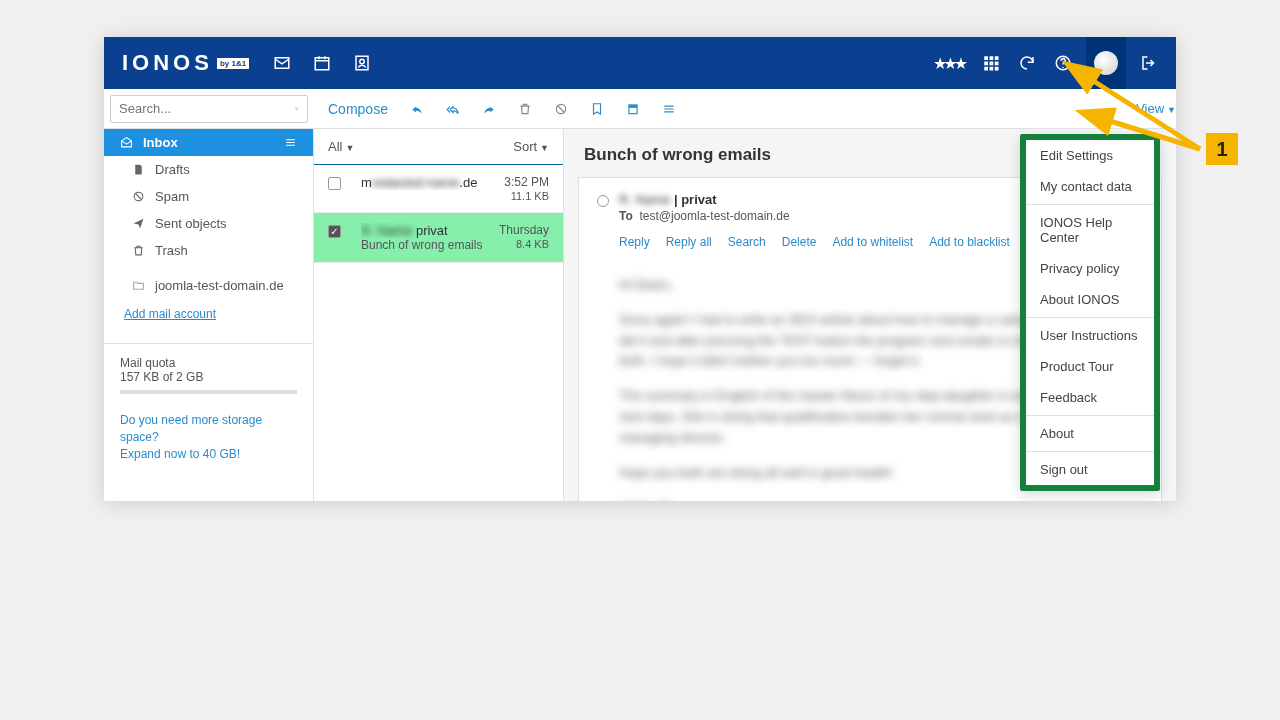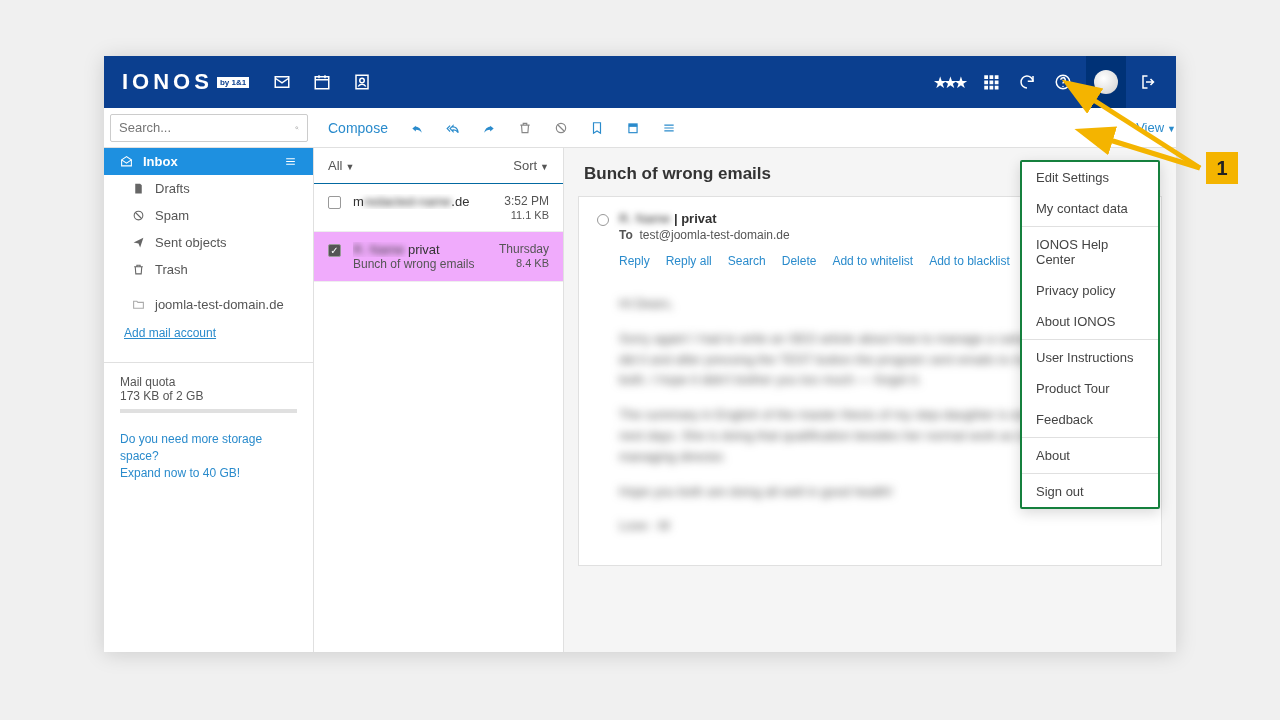--- a/index.html
+++ b/index.html
@@ -1,17 +1,17 @@
 <!DOCTYPE html>
 <html><head>
 <meta charset="utf-8">
 <style>
   * { box-sizing: border-box; margin: 0; padding: 0; }
   body { font-family: Arial, Helvetica, sans-serif; background: #f0f0f0; color: #333; font-size: 13px; }
-  .frame { width: 1072px; height: 596px; margin: 56px auto; background: #fff; box-shadow: 0 2px 20px rgba(0,0,0,0.15); position: relative; overflow: visible; }
+  .frame { width: 1072px; height: 464px; margin: 37px auto; background: #fff; box-shadow: 0 2px 20px rgba(0,0,0,0.15); position: relative; overflow: visible; }
   
   .topbar { height: 52px; background: #0b3f8f; display: flex; align-items: center; padding: 0 18px; color: #fff; }
   .logo { font-size: 22px; font-weight: 700; letter-spacing: 4px; font-family: "Arial Black", sans-serif; }
   .logo-sub { font-size: 8px; letter-spacing: 0; margin-left: 4px; background: #fff; color: #0b3f8f; padding: 1px 3px; font-weight: 700; }
   .top-icons-left { display: flex; gap: 22px; margin-left: 24px; }
   .top-icons-right { display: flex; gap: 18px; margin-left: auto; align-items: center; }
   .top-icon { width: 18px; height: 18px; fill: #fff; cursor: pointer; }
   .stars { font-size: 16px; letter-spacing: -4px; cursor: pointer; }
   .avatar { width: 24px; height: 24px; background: radial-gradient(circle at 40% 35%, #fff 0%, #ddd 70%, #bbb 100%); border-radius: 50%; cursor: pointer; }
   .avatar-wrap { width: 40px; height: 52px; display: flex; align-items: center; justify-content: center; background: #003277; margin: 0 -4px; }
@@ -34,22 +34,22 @@
   .folder .ficon { width: 13px; height: 13px; fill: #666; flex-shrink: 0; }
   .folder-menu { margin-left: auto; }
   .addmail { color: #2a8bcc; text-decoration: underline; padding: 8px 20px 16px; font-size: 12px; cursor: pointer; }
   .quota-box { border-top: 1px solid #e0e0e0; padding: 12px 16px; margin-top: 6px; }
   .quota-head { display: flex; justify-content: space-between; color: #555; font-size: 12px; flex-direction: column; }
   .quota-bar { height: 4px; background: #e0e0e0; margin-top: 6px; }
   .quota-link { color: #2a8bcc; font-size: 12px; margin-top: 18px; cursor: pointer; line-height: 1.4; }
   
   .msglist { width: 250px; border-right: 1px solid #e0e0e0; background: #fff; }
   .msglist-head { display: flex; justify-content: space-between; padding: 10px 14px; border-bottom: 1px solid #0369a1; color: #555; cursor: pointer; }
-  .msgrow { padding: 10px 14px; border-bottom: 1px solid #eee; display: flex; gap: 12px; cursor: pointer; }
-  .msgrow.selected { background: #f0abfc; }
+  .msgrow { padding: 10px 14px; border-bottom: 1px solid #eee; display: flex; gap: 20px; cursor: pointer; }
+  .msgrow.selected { background: #86efac; }
   .msgrow .cb { width: 13px; height: 13px; border: 1px solid #999; border-radius: 2px; margin-top: 2px; flex-shrink: 0; display:flex; align-items:center; justify-content:center;}
   .msgrow .cb.checked { background: #555; }
   .msgrow .cb.checked::after { content:"✓"; color:#fff; font-size:10px; }
   .msgrow-main { flex: 1; min-width: 0; }
   .msgrow-top { display: flex; justify-content: space-between; }
   .sender { color: #333; font-size: 13px; white-space: nowrap; overflow: hidden; text-overflow: ellipsis; max-width: 130px;}
   .sender .blur { filter: blur(3px); }
   .time { color: #555; font-size: 12px; white-space: nowrap; }
   .subj { color: #555; font-size: 12px; white-space: nowrap; overflow: hidden; text-overflow: ellipsis; }
   .size { color: #555; font-size: 11px; text-align: right; }
@@ -63,21 +63,21 @@
   .msg-from .blur { filter: blur(3px); }
   .msg-from b { font-weight: 700; }
   .msg-to { font-size: 12px; color: #555; margin-top: 2px;}
   .msg-date { margin-left: auto; color: #666; font-size: 12px; }
   .msg-badge { width: 24px; height: 24px; border-radius: 50%; background: #eee; color:#888; font-size:11px; font-weight:700; display:flex; align-items:center; justify-content:center; margin-left:8px;}
   .msg-actions { display: flex; gap: 16px; margin: 12px 0 0 22px; font-size: 12px; }
   .msg-actions span { color: #2a8bcc; cursor: pointer; }
   .msg-actions .del { color: #2a8bcc; }
   .msg-body { margin-top: 26px; margin-left: 22px; font-size: 13px; line-height: 1.6; color: #555; filter: blur(4px); user-select: none;}
   
-  .dropdown { position: absolute; top: 12px; right: 16px; width: 140px; background: #fff; border: 2px solid #15803d; border-radius: 2px; box-shadow: 0 4px 14px rgba(0,0,0,0.15); z-index: 50;}
+  .dropdown { position: absolute; top: 5px; right: 16px; width: 140px; background: #fff; border: 6px solid #15803d; border-radius: 2px; box-shadow: 0 4px 14px rgba(0,0,0,0.15); z-index: 50;}
   .dropdown .ditem { padding: 8px 14px; font-size: 13px; color: #444; cursor: pointer; }
   .dropdown hr { border: none; border-top: 1px solid #e0e0e0; margin: 2px 0; }
   
   .callout { position: absolute; right: -62px; top: 96px; width: 32px; height: 32px; background: #f4b400; color: #222; font-size: 20px; font-weight: 700; display: flex; align-items: center; justify-content: center; z-index:60;}
   .arrow-svg { position: absolute; pointer-events: none; z-index:55;}
   .caret { font-size: 9px; margin-left: 3px; }
 </style>
 </head>
 <body>
 
@@ -216,21 +216,21 @@
       <div class="folder">
         <svg class="ficon" viewBox="0 0 24 24">
             <path d="M3 6h6l2 2h10v11H3z" fill="none" stroke="#aaa" stroke-width="2"></path>
           </svg>
         <span>joomla-test-domain.de</span>
       </div>
       <div class="addmail">Add mail account</div>
       <div class="quota-box">
         <div class="quota-head">
           <span>Mail quota</span>
-          <span>173 KB of 2 GB</span>
+          <span>157 KB of 2 GB</span>
         </div>
         <div class="quota-bar"></div>
         <div class="quota-link" style="white-space:pre-line;">Do you need more storage space?
 Expand now to 40 GB!</div>
       </div>
     </div>
 
     <div class="msglist">
       <div class="msglist-head">
         <span><span>All</span><span class="caret">▼</span></span>

